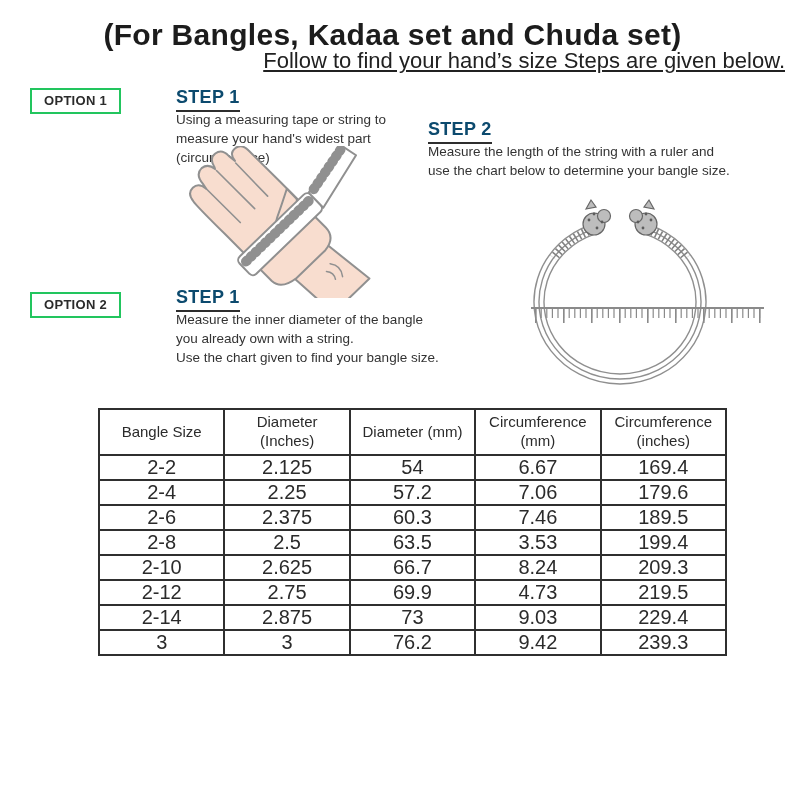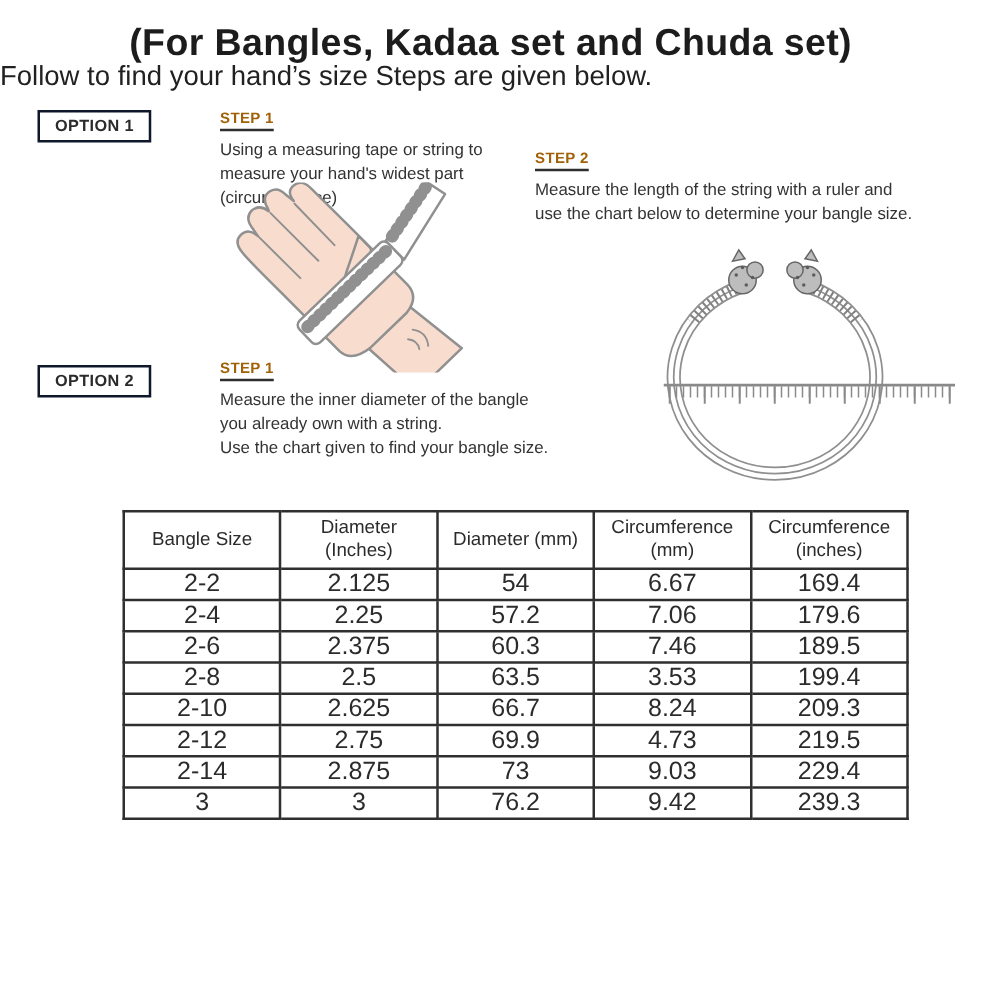--- a/index.html
+++ b/index.html
@@ -10,31 +10,31 @@
     overflow:hidden;
   }
   .title {
     position:absolute; top:6px; left:0; width:100%;
     text-align:center; font-size:30px; font-weight:600; color:#1c1c1c;
     letter-spacing:.3px;
     margin-top:12px;
   }
   .subtitle {
     position:absolute; top:48px; left:0; width:100%;
-    text-align:left; font-size:22px; font-weight:500; color:#212121;
+    text-align:right; font-size:22px; font-weight:500; color:#212121;text-decoration:underline;
   }
   .option-box {
-    position:absolute; border:2px solid #0f172a; background:#fff;
+    position:absolute; border:2px solid #22c55e; background:#fff;
     padding:3px 12px 4px; font-size:13px; font-weight:700; color:#2b2b2b;
     letter-spacing:.3px;
   }
   .opt1 { left:30px; top:88px; }
   .opt2 { left:30px; top:292px; }
   .step-heading {
-    position:absolute; font-size:12px; font-weight:700; color:#a16207;
+    position:absolute; font-size:18px; font-weight:700; color:#0c4a6e;
     letter-spacing:.3px;
   }
   .step-heading span {
     display:inline-block; border-bottom:2.5px solid #2e2e2e; padding-bottom:2px;
   }
   .step1h { left:176px; top:87px; }
   .step2h { left:428px; top:119px; }
   .opt2s1h { left:176px; top:287px; }
   .step-text {
     position:absolute; font-size:13.5px; font-weight:500; color:#333333;

